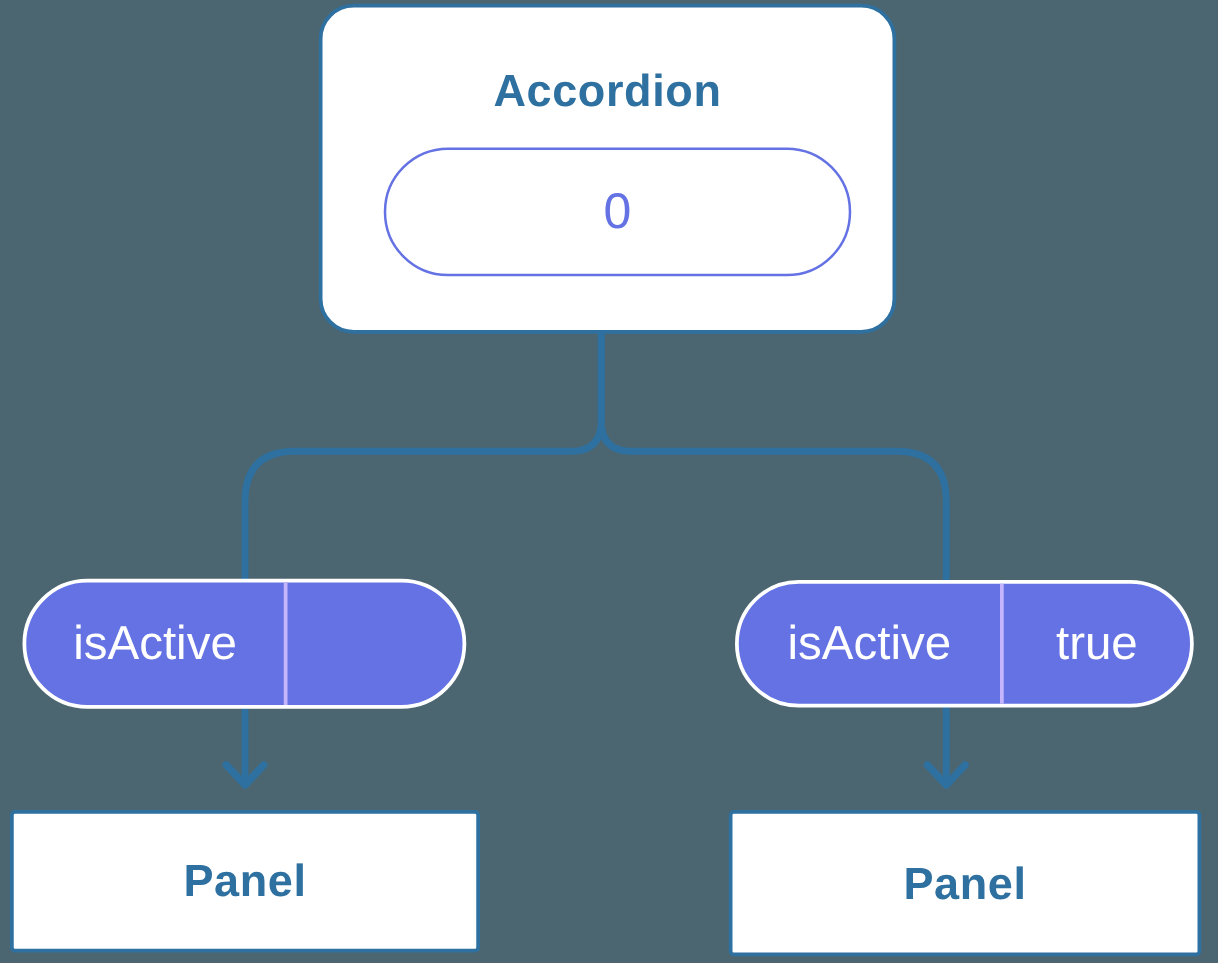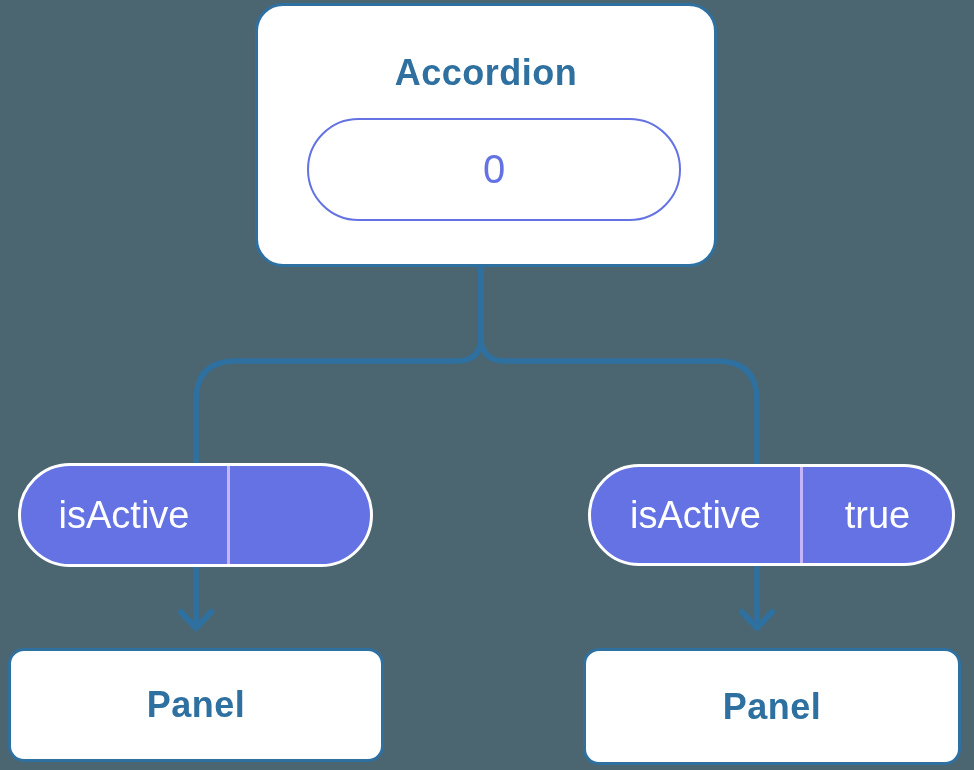--- a/index.html
+++ b/index.html
@@ -80,21 +80,21 @@
   .prop-pill.left .name{width:209px}
   .prop-pill.right{left:588px;top:464px;width:367px;height:102px}
   .prop-pill.right .name{width:212px}
   .prop-pill .value{flex:1}
 
   
   .panel-box{
     position:absolute;
     background:var(--box-bg);
     border:3.5px solid var(--blue);
-    border-radius:16px;
+    border-radius:4px;
     display:flex;align-items:center;justify-content:center;
     z-index:2;
   }
   .panel-box.left{left:8px;top:648px;width:376px;height:114px}
   .panel-box.right{left:583px;top:648px;width:378px;height:117px}
   .panel-title{
     font-size:36px;font-weight:700;
     color:var(--blue);
     letter-spacing:.5px;
   }

